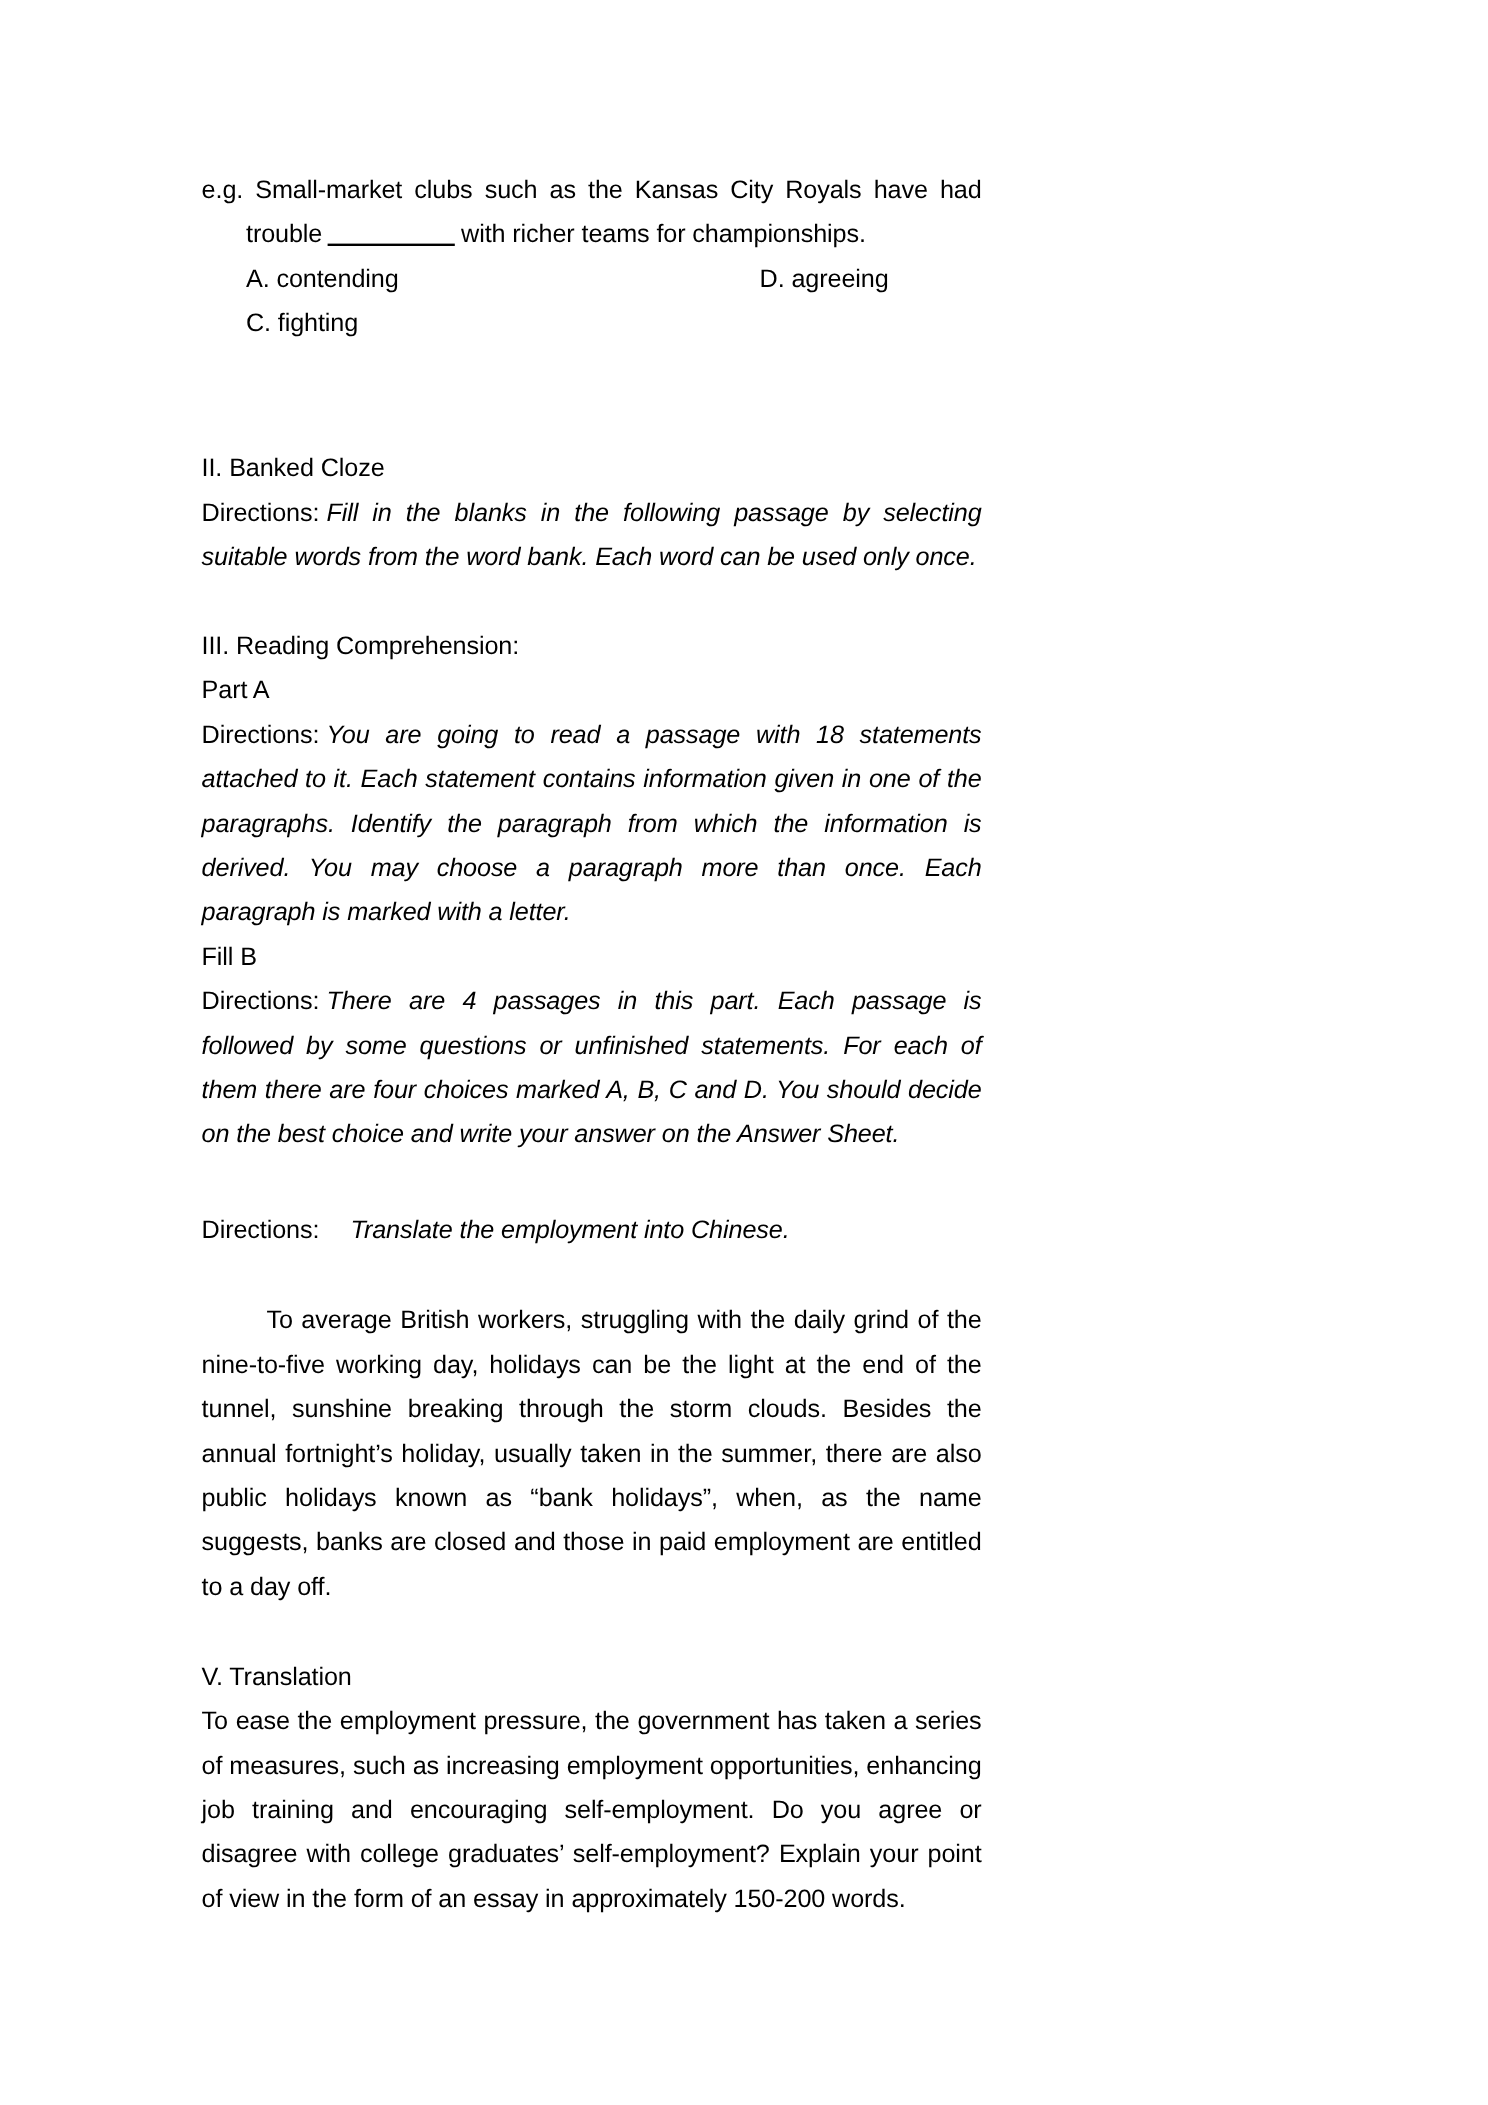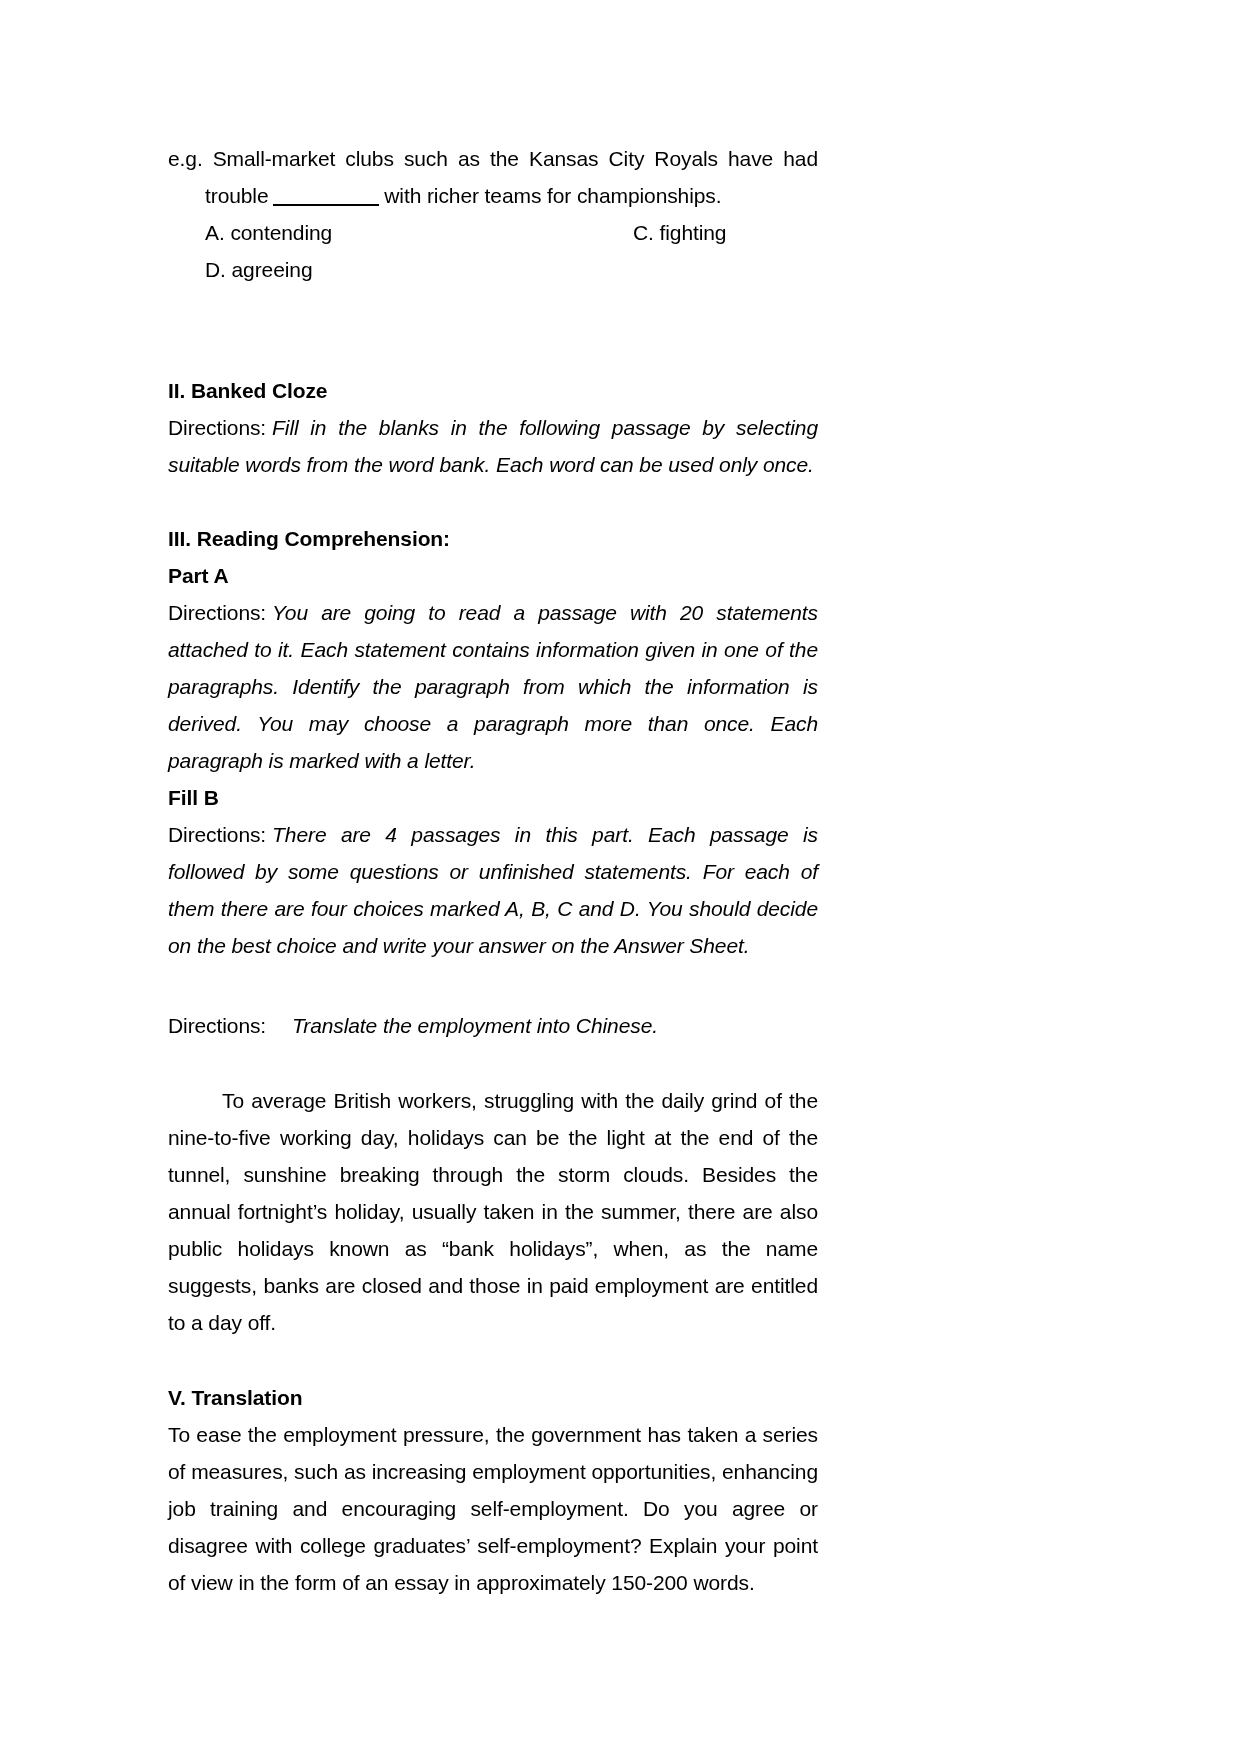--- a/index.html
+++ b/index.html
@@ -16,21 +16,21 @@
     height: 1754px;
     padding: 140px 187px 0 168px;
     background: #ffffff;
   }
   .para, .heading, .options {
     font-size: 21px;
     line-height: 37px;
     letter-spacing: -0.1px;
   }
   .para { text-align: justify; }
-  .heading { font-weight: bold; text-align: left; }
+  .heading { font-weight: normal; text-align: left; }
   .hang { padding-left: 37px; text-indent: -37px; }
   .blank {
     display: inline-block;
     width: 106px;
     height: 1em;
     border-bottom: 2px solid #000;
     transform: translateY(3px);
     margin-left: 4px;
   }
   .options {
@@ -49,34 +49,34 @@
 </style>
 </head>
 <body>
 
 <div class="page">
 
   <section>
     <p class="para hang"><span>e.g. Small-market clubs such as the Kansas City Royals have had trouble</span><span class="blank"></span> <span>with richer teams for championships.</span></p>
     <div class="options">
       <span>A. contending</span>
+      <span>D. agreeing</span>
       <span>C. fighting</span>
-      <span>D. agreeing</span>
     </div>
   </section>
 
   <section class="sec-banked">
     <h2 class="heading">II. Banked Cloze</h2>
     <p class="para"><span class="dir-label">Directions:</span><span class="it">Fill in the blanks in the following passage by selecting suitable words from the word bank. Each word can be used only once.</span></p>
   </section>
 
   <section class="sec-reading">
     <h2 class="heading">III. Reading Comprehension:</h2>
     <h3 class="heading">Part A</h3>
-    <p class="para"><span class="dir-label">Directions:</span><span class="it">You are going to read a passage with 20 statements attached to it. Each statement contains information given in one of the paragraphs. Identify the paragraph from which the information is derived. You may choose a paragraph more than once. Each paragraph is marked with a letter.</span></p>
+    <p class="para"><span class="dir-label">Directions:</span><span class="it">You are going to read a passage with 18 statements attached to it. Each statement contains information given in one of the paragraphs. Identify the paragraph from which the information is derived. You may choose a paragraph more than once. Each paragraph is marked with a letter.</span></p>
     <h3 class="heading">Fill B</h3>
     <p class="para"><span class="dir-label">Directions:</span><span class="it">There are 4 passages in this part. Each passage is followed by some questions or unfinished statements. For each of them there are four choices marked A, B, C and D. You should decide on the best choice and write your answer on the Answer Sheet.</span></p>
   </section>
 
   <section class="sec-translation">
     <p class="para"><span class="dir-label wide">Directions:</span><span class="it">Translate the employment into Chinese.</span></p>
     <p class="para passage">To average British workers, struggling with the daily grind of the nine-to-five working day, holidays can be the light at the end of the tunnel, sunshine breaking through the storm clouds. Besides the annual fortnight’s holiday, usually taken in the summer, there are also public holidays known as “bank holidays”, when, as the name suggests, banks are closed and those in paid employment are entitled to a day off.</p>
   </section>
 
   <section class="sec-composition">

